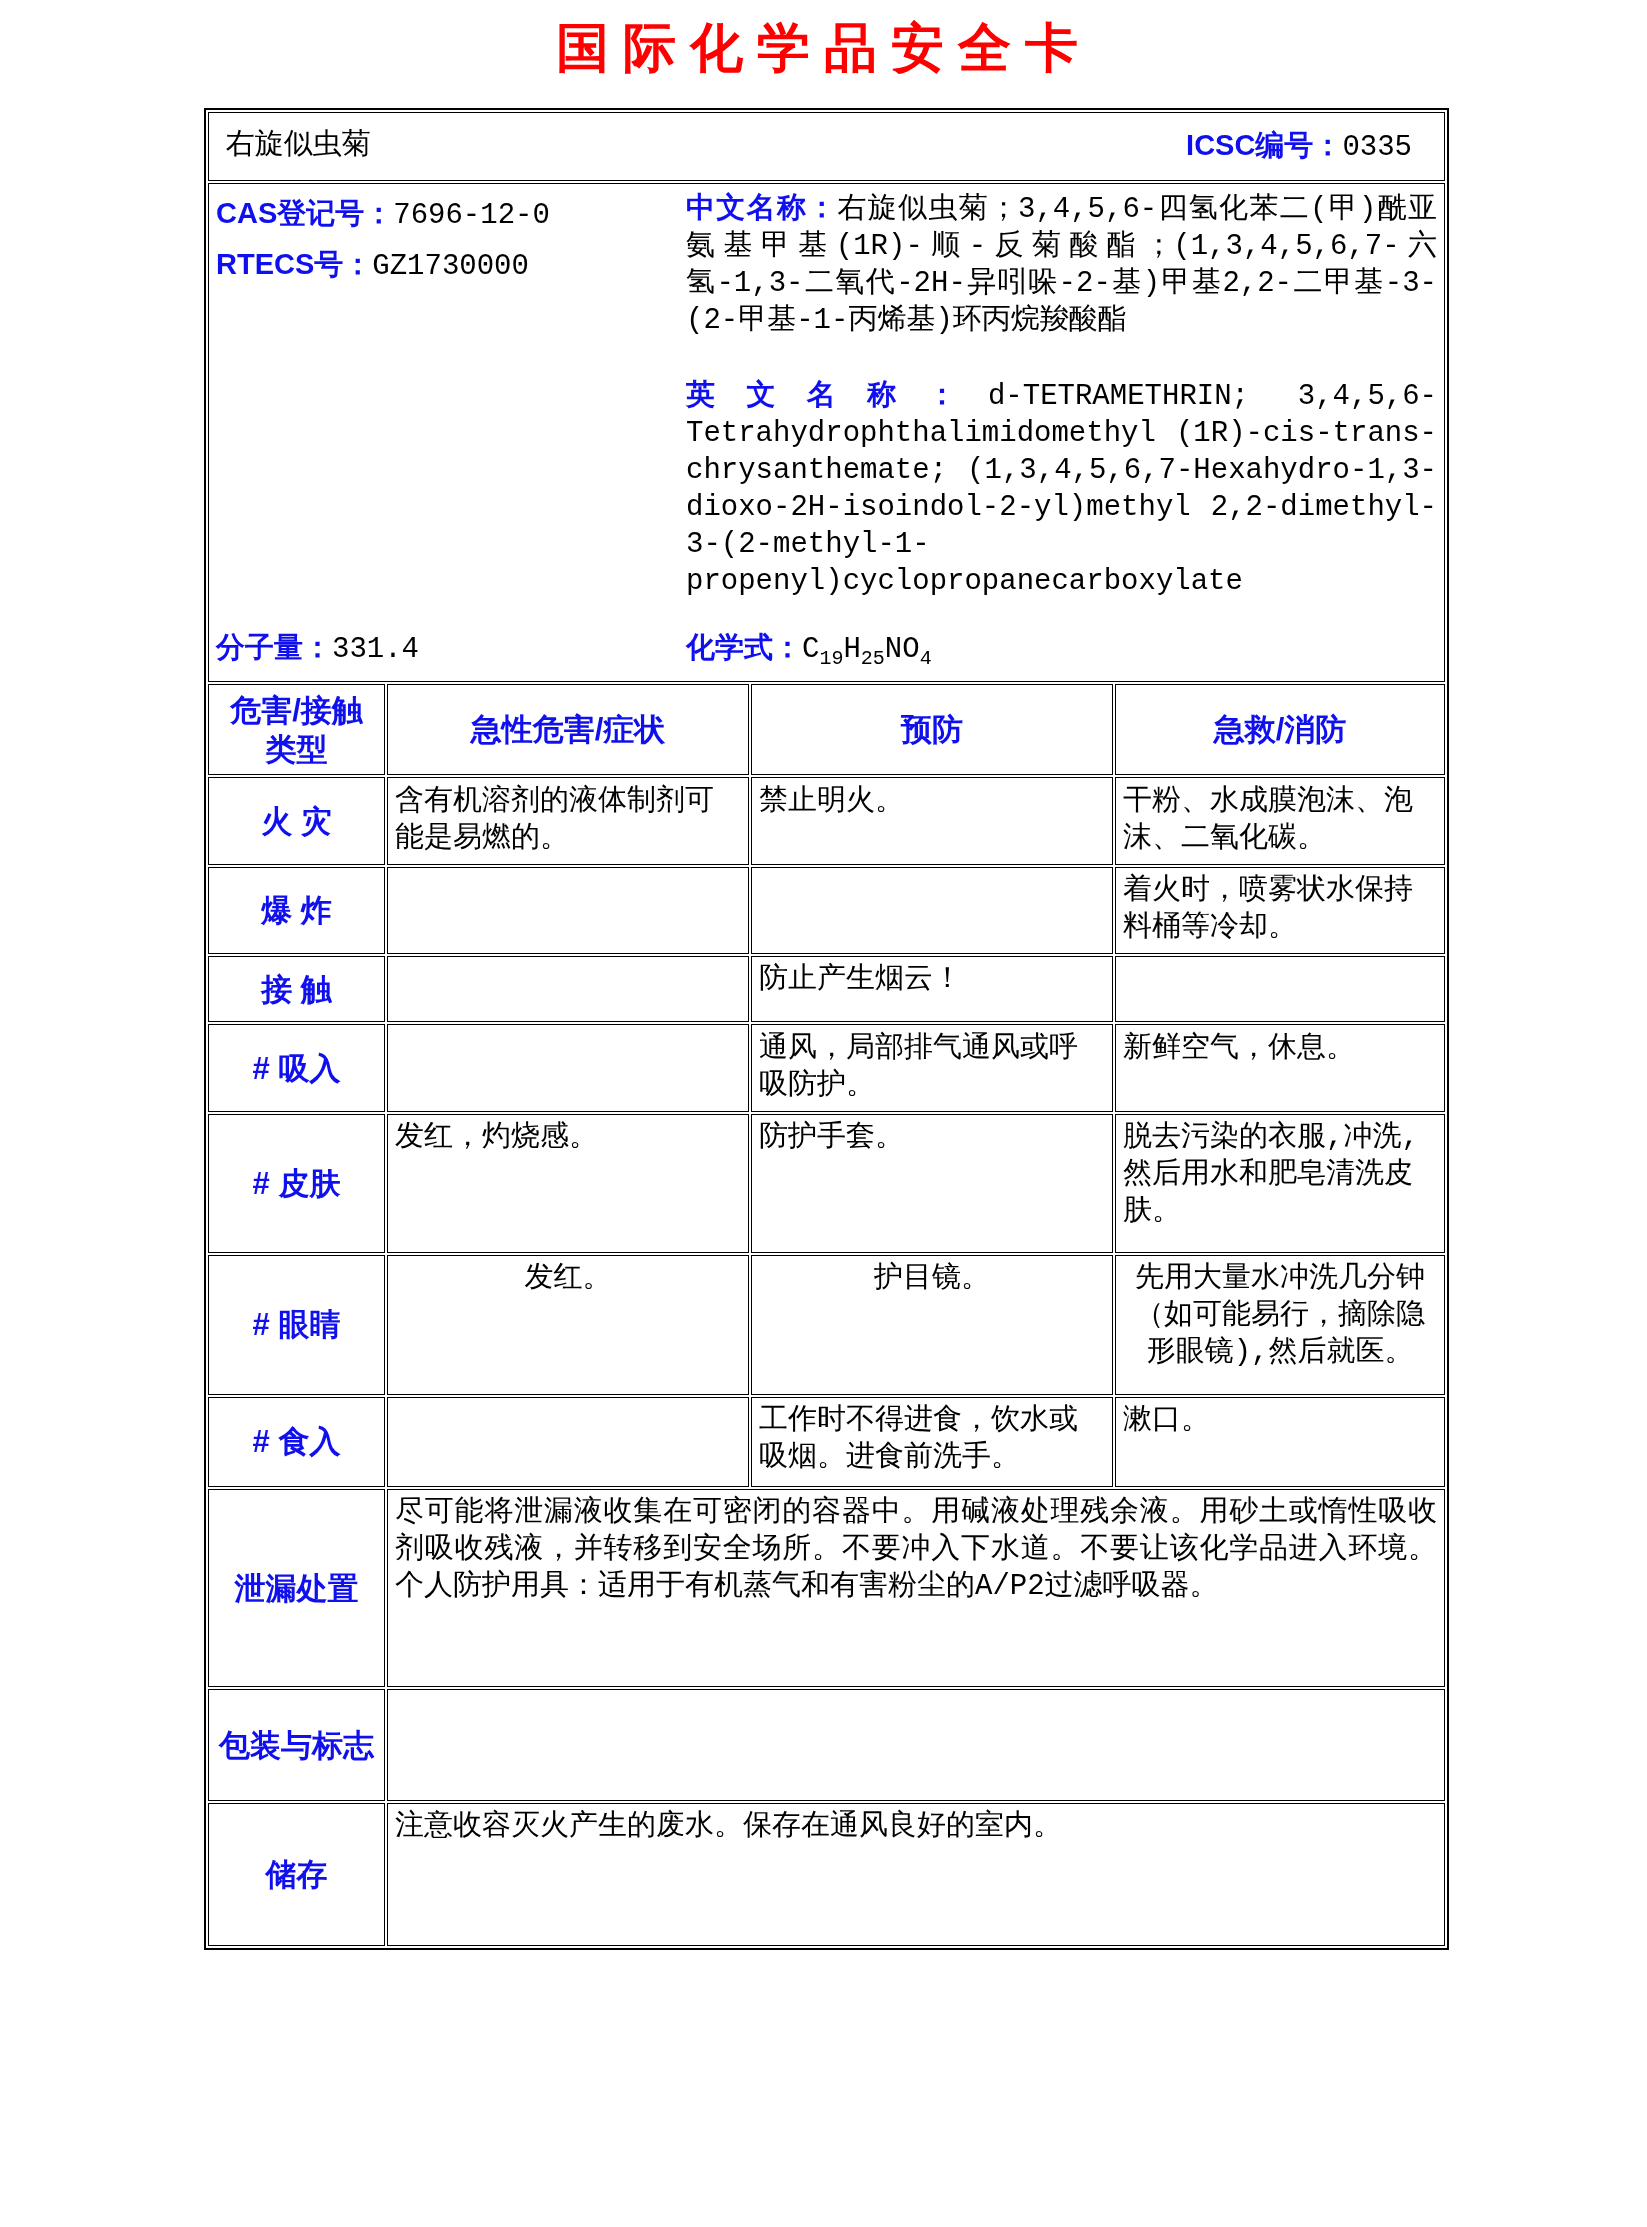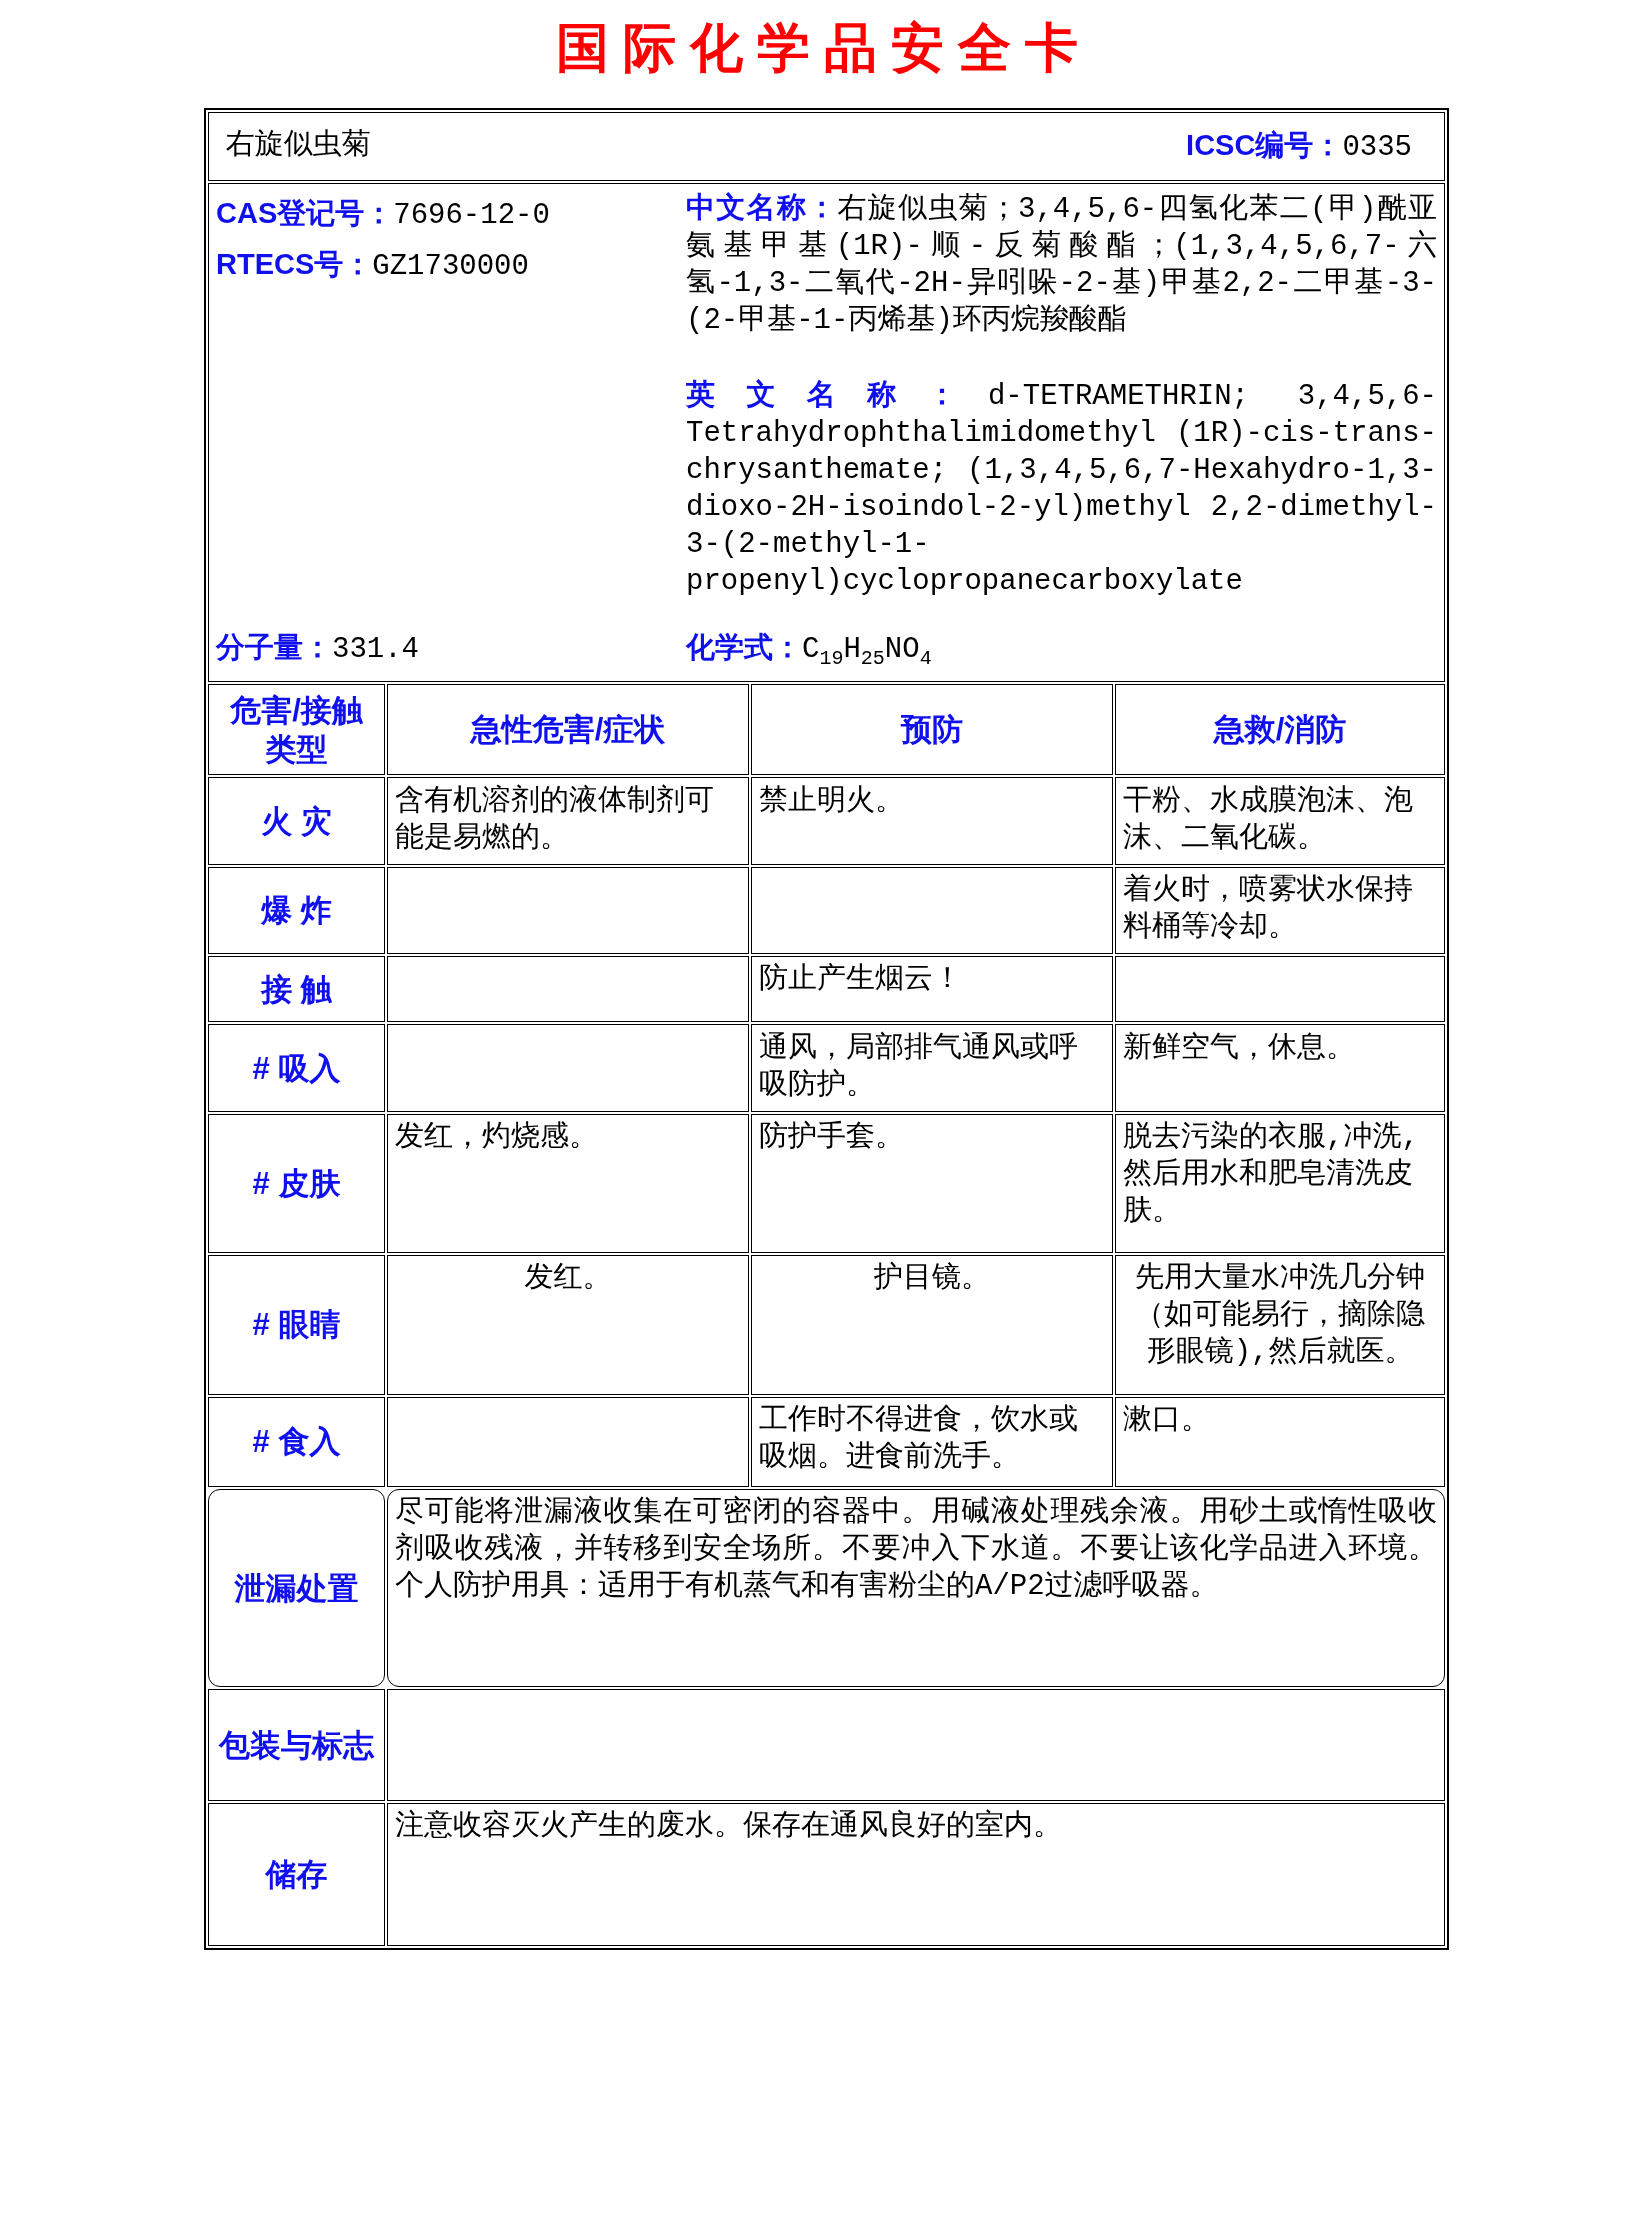--- a/index.html
+++ b/index.html
@@ -55,21 +55,21 @@
     color:#1010ee; font-weight:bold; font-size:31px;
     font-family:"Liberation Sans", sans-serif; white-space:nowrap;
   }
   tr.r-fire td { height:77px; }
   tr.r-explosion td { height:77px; }
   tr.r-contact td { height:56px; }
   tr.r-inhalation td { height:77px; }
   tr.r-skin td { height:129px; }
   tr.r-eyes td { height:129px;text-align:center; }
   tr.r-ingestion td { height:80px; }
-  tr.r-spill td { height:188px;border-radius:12px; }
+  tr.r-spill td { height:188px; }
   tr.r-packaging td { height:101px; }
   tr.r-emergency td { height:91px; }
   tr.r-storage td { height:133px; }
   td.wide { text-align:justify; }
 </style>
 </head>
 <body>
 
 <h1 class="title">国际化学品安全卡</h1>
 

